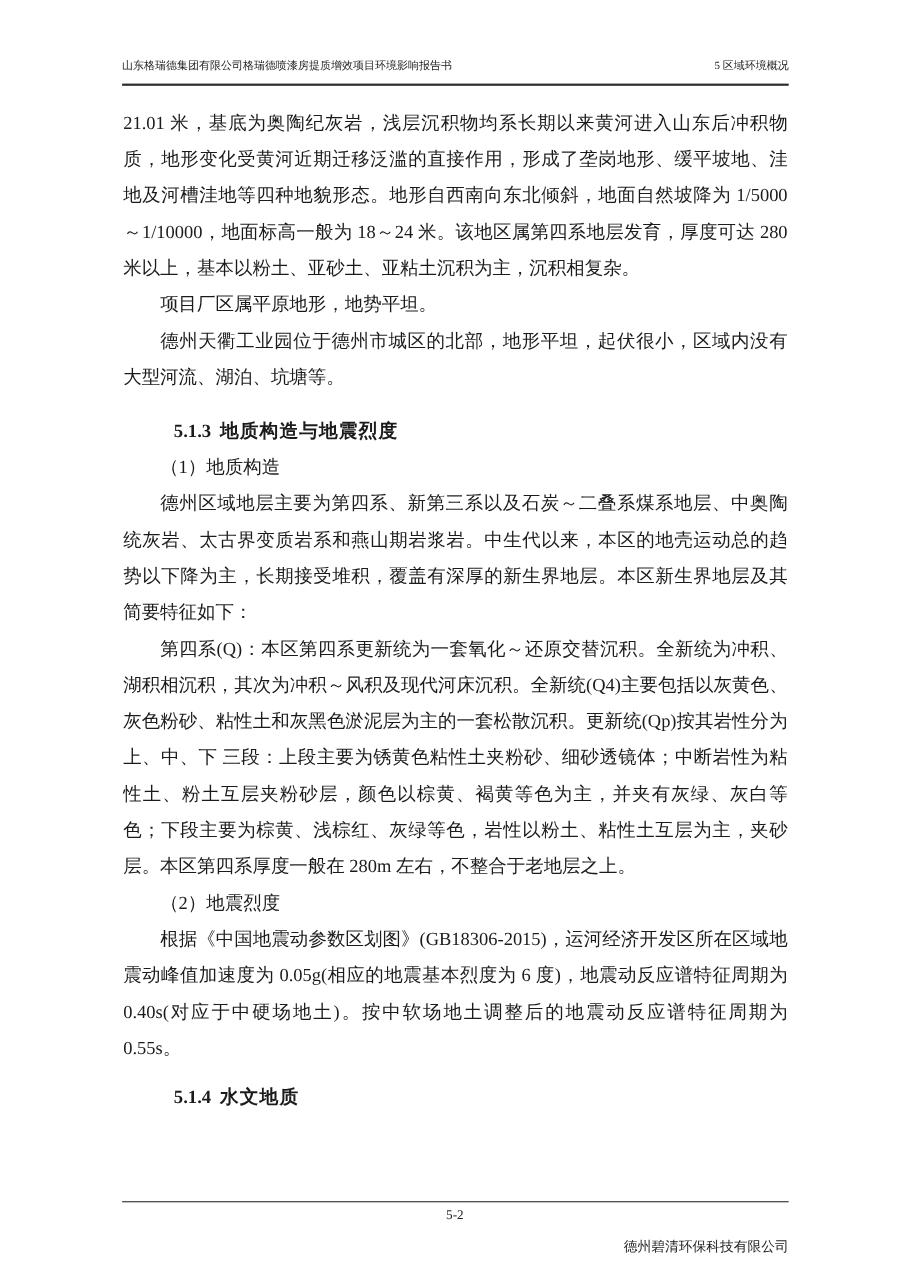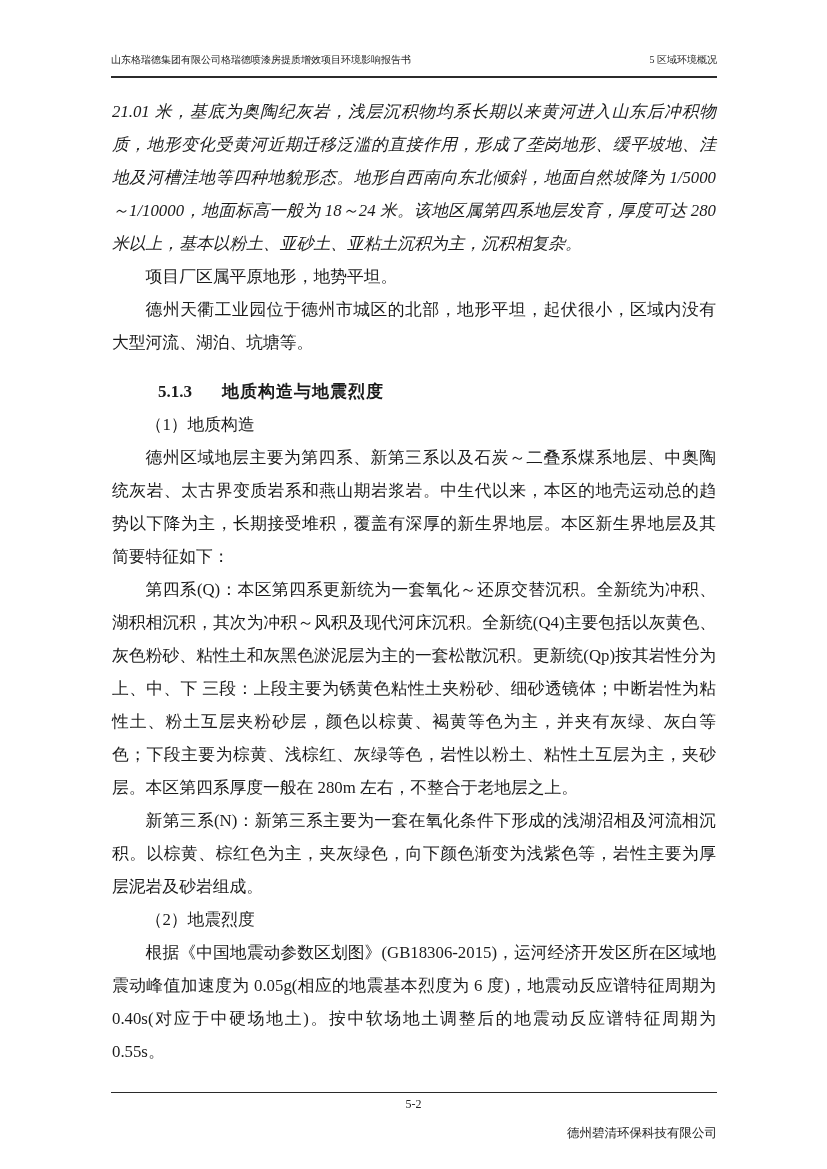--- a/index.html
+++ b/index.html
@@ -27,39 +27,38 @@
     height: 0;
   }
   .content {
     position: absolute;
     left: 112px; top: 95px; width: 604px;
     font-size: 16.8px;
     line-height: 33px;
     text-align: justify;
   }
   .content p { margin: 0; text-indent: 2em; }
-  .content p.continuation { text-indent: 0; font-style: italic; }
+  .content p.continuation { text-indent: 0; }
   .section-heading {
     margin: 16px 0 0 0;
     font-size: 17px;
     font-weight: bold;
     line-height: 33px;
     text-align: left;
     text-indent: 0;
   }
   .section-heading.tight { margin-top: 12px; }
   .section-heading .h-num {
     font-family: "Liberation Serif", "DejaVu Serif", serif;
     margin-right: 8px;
     margin-left: 46px;
   }
   .section-heading .h-title {
     font-family: Liberation Sans, sans-serif;
     letter-spacing: 1px;
-    margin-left: 22px;
   }
   .footer-rule {
     position: absolute;
     left: 111px; right: 110px; top: 1092px;
     border-top: 1.5px solid #2b2b2b;
     height: 0;
   }
   .footer-page-number {
     position: absolute;
     left: 0; right: 0; top: 1097px;
@@ -86,21 +85,21 @@
 <main class="content">
   <p class="continuation">21.01 米，基底为奥陶纪灰岩，浅层沉积物均系长期以来黄河进入山东后冲积物质，地形变化受黄河近期迁移泛滥的直接作用，形成了垄岗地形、缓平坡地、洼地及河槽洼地等四种地貌形态。地形自西南向东北倾斜，地面自然坡降为 1/5000～1/10000，地面标高一般为 18～24 米。该地区属第四系地层发育，厚度可达 280 米以上，基本以粉土、亚砂土、亚粘土沉积为主，沉积相复杂。</p>
   <p>项目厂区属平原地形，地势平坦。</p>
   <p>德州天衢工业园位于德州市城区的北部，地形平坦，起伏很小，区域内没有大型河流、湖泊、坑塘等。</p>
 
   <h2 class="section-heading"><span class="h-num">5.1.3</span><span class="h-title">地质构造与地震烈度</span></h2>
 
   <p>（1）地质构造</p>
   <p>德州区域地层主要为第四系、新第三系以及石炭～二叠系煤系地层、中奥陶统灰岩、太古界变质岩系和燕山期岩浆岩。中生代以来，本区的地壳运动总的趋势以下降为主，长期接受堆积，覆盖有深厚的新生界地层。本区新生界地层及其简要特征如下：</p>
   <p>第四系(Q)：本区第四系更新统为一套氧化～还原交替沉积。全新统为冲积、湖积相沉积，其次为冲积～风积及现代河床沉积。全新统(Q4)主要包括以灰黄色、灰色粉砂、粘性土和灰黑色淤泥层为主的一套松散沉积。更新统(Qp)按其岩性分为上、中、下 三段：上段主要为锈黄色粘性土夹粉砂、细砂透镜体；中断岩性为粘性土、粉土互层夹粉砂层，颜色以棕黄、褐黄等色为主，并夹有灰绿、灰白等色；下段主要为棕黄、浅棕红、灰绿等色，岩性以粉土、粘性土互层为主，夹砂层。本区第四系厚度一般在 280m 左右，不整合于老地层之上。</p>
-  <p>新第三系(N)：新第三系主要为一套在氧化条件下形成的浅湖沼相及河流相沉积。以棕黄、棕红色为主，夹灰绿色，向下颜色渐变为浅紫色等，岩性主要为厚层泥岩及砂岩组成。</p>
   <p>（2）地震烈度</p>
   <p>根据《中国地震动参数区划图》(GB18306-2015)，运河经济开发区所在区域地震动峰值加速度为 0.05g(相应的地震基本烈度为 6 度)，地震动反应谱特征周期为 0.40s(对应于中硬场地土)。按中软场地土调整后的地震动反应谱特征周期为 0.55s。</p>
 
+  <h2 class="section-heading tight"><span class="h-num">5.1.4</span><span class="h-title">水文地质</span></h2>
 </main>
 
 <div class="footer-rule"></div>
 <div class="footer-page-number">5-2</div>
 <div class="footer-company">德州碧清环保科技有限公司</div>
 
 </body></html>

